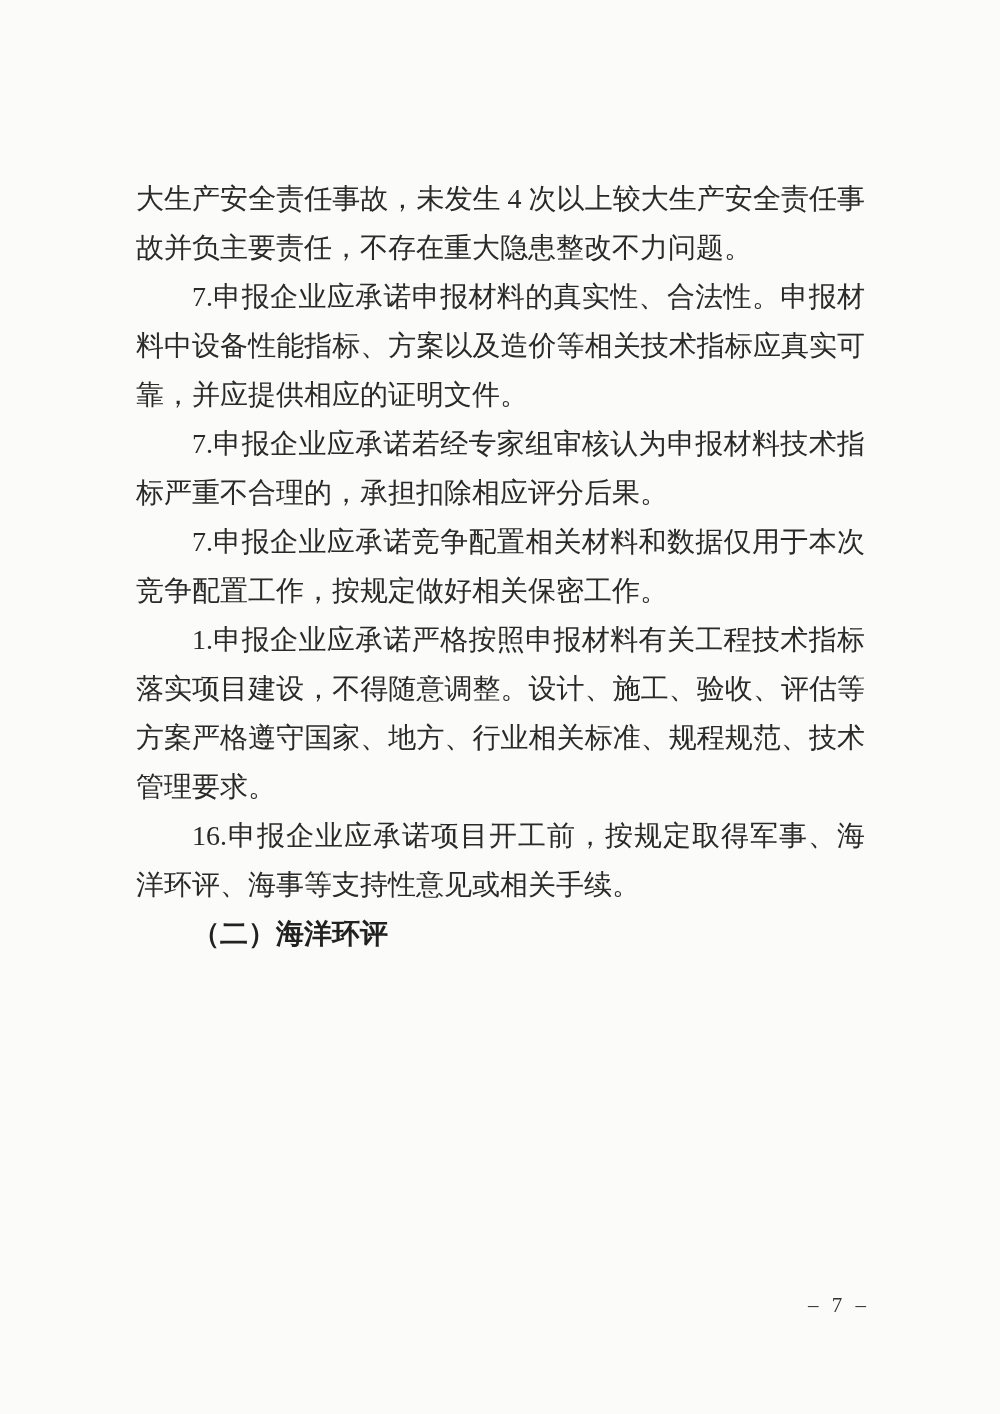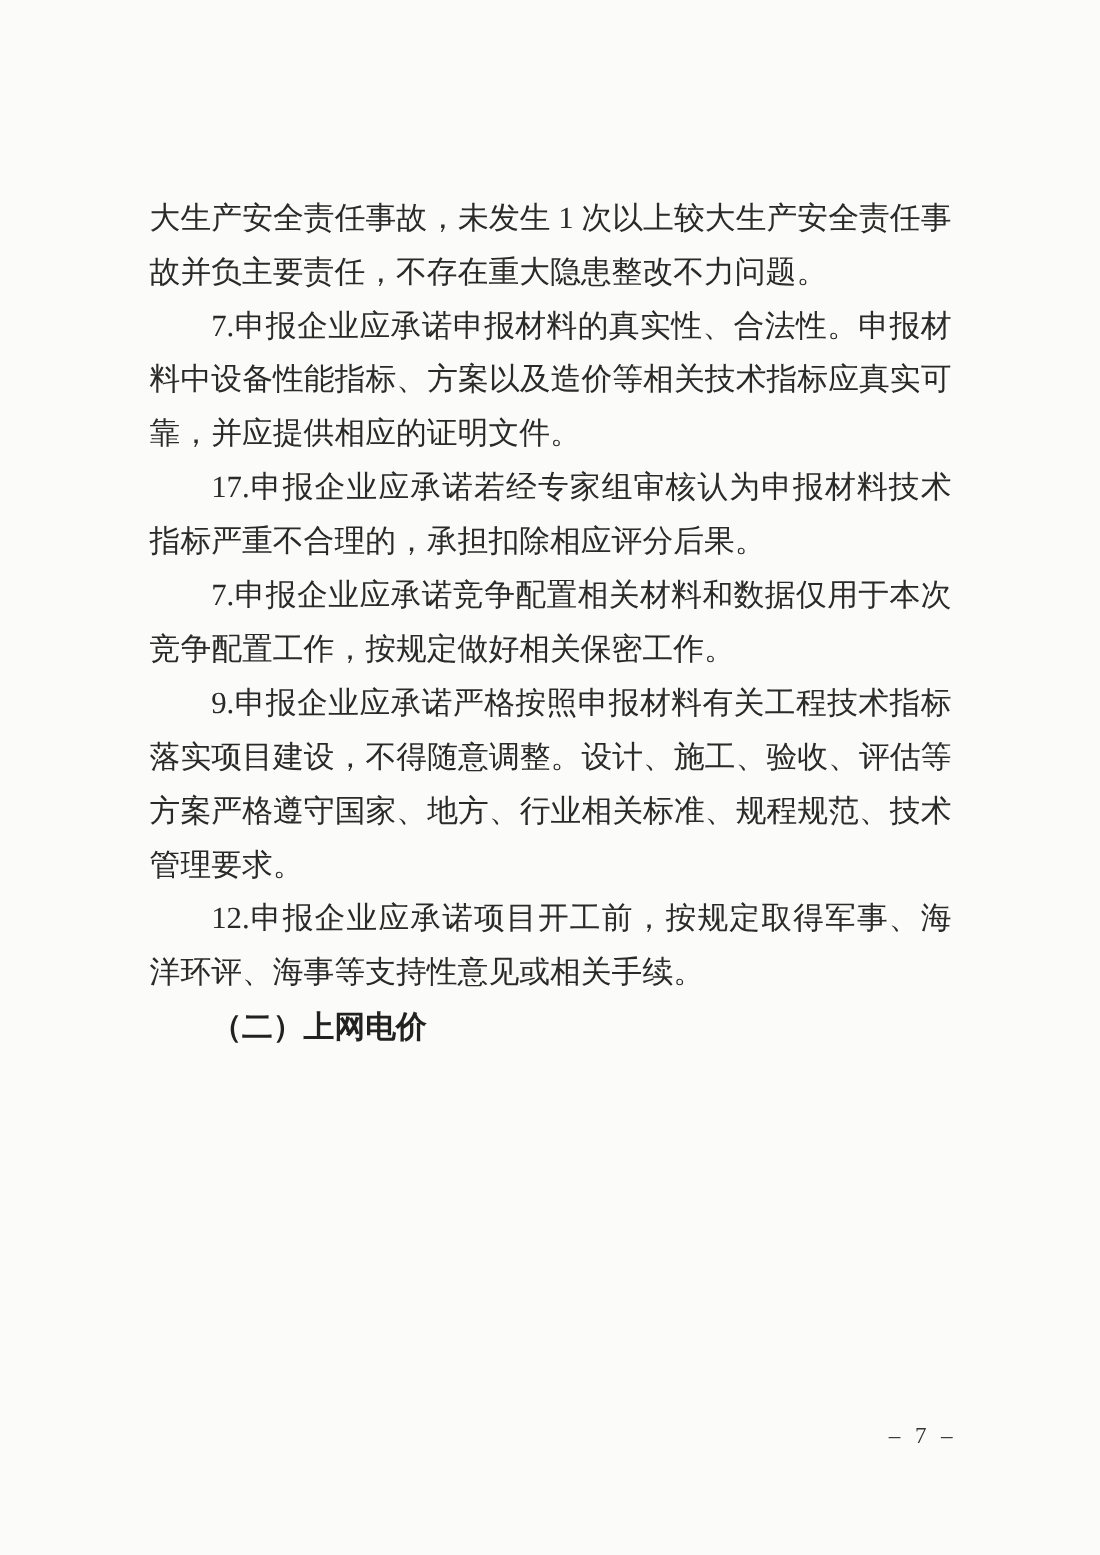--- a/index.html
+++ b/index.html
@@ -57,32 +57,32 @@
     font-family: "Liberation Serif", "DejaVu Serif", serif;
   }
 </style>
 </head>
 <body>
 
 <div class="page">
 
   <main class="content">
 
-    <p class="continuation">大生产安全责任事故，未发生 1 次以上较大生产安全责任事故并负主要责任，不存在重大隐患整改不力问题。</p>
+    <p class="continuation">大生产安全责任事故，未发生 4 次以上较大生产安全责任事故并负主要责任，不存在重大隐患整改不力问题。</p>
 
     <p>7.申报企业应承诺申报材料的真实性、合法性。申报材料中设备性能指标、方案以及造价等相关技术指标应真实可靠，并应提供相应的证明文件。</p>
 
-    <p>17.申报企业应承诺若经专家组审核认为申报材料技术指标严重不合理的，承担扣除相应评分后果。</p>
+    <p>7.申报企业应承诺若经专家组审核认为申报材料技术指标严重不合理的，承担扣除相应评分后果。</p>
 
     <p>7.申报企业应承诺竞争配置相关材料和数据仅用于本次竞争配置工作，按规定做好相关保密工作。</p>
 
-    <p>9.申报企业应承诺严格按照申报材料有关工程技术指标落实项目建设，不得随意调整。设计、施工、验收、评估等方案严格遵守国家、地方、行业相关标准、规程规范、技术管理要求。</p>
+    <p>1.申报企业应承诺严格按照申报材料有关工程技术指标落实项目建设，不得随意调整。设计、施工、验收、评估等方案严格遵守国家、地方、行业相关标准、规程规范、技术管理要求。</p>
 
-    <p>12.申报企业应承诺项目开工前，按规定取得军事、海洋环评、海事等支持性意见或相关手续。</p>
+    <p>16.申报企业应承诺项目开工前，按规定取得军事、海洋环评、海事等支持性意见或相关手续。</p>
 
-    <h3 class="section-heading">（二）上网电价</h3>
+    <h3 class="section-heading">（二）海洋环评</h3>
 
 
   </main>
 
   <div class="page-number">– 7 –</div>
 
 </div>
 
 </body></html>

